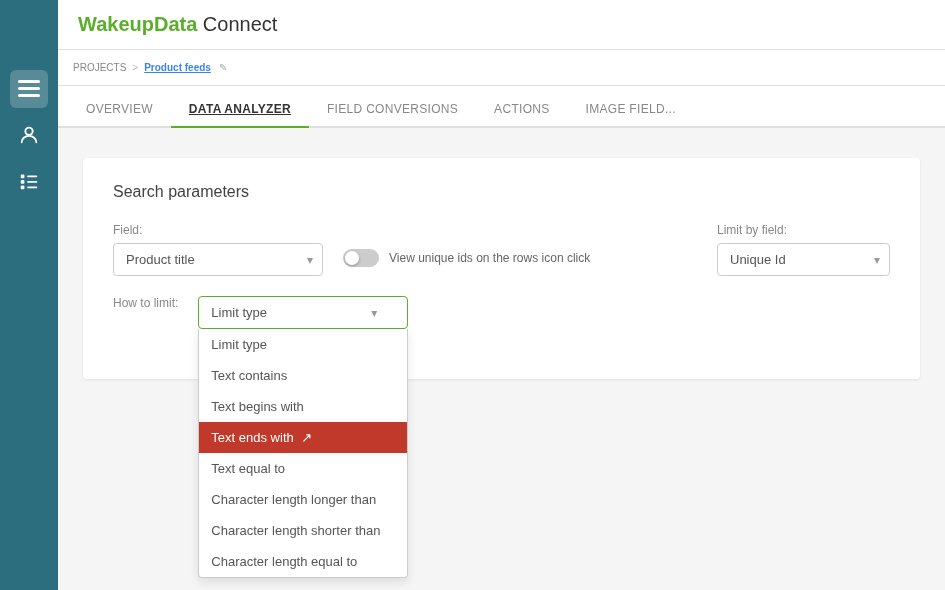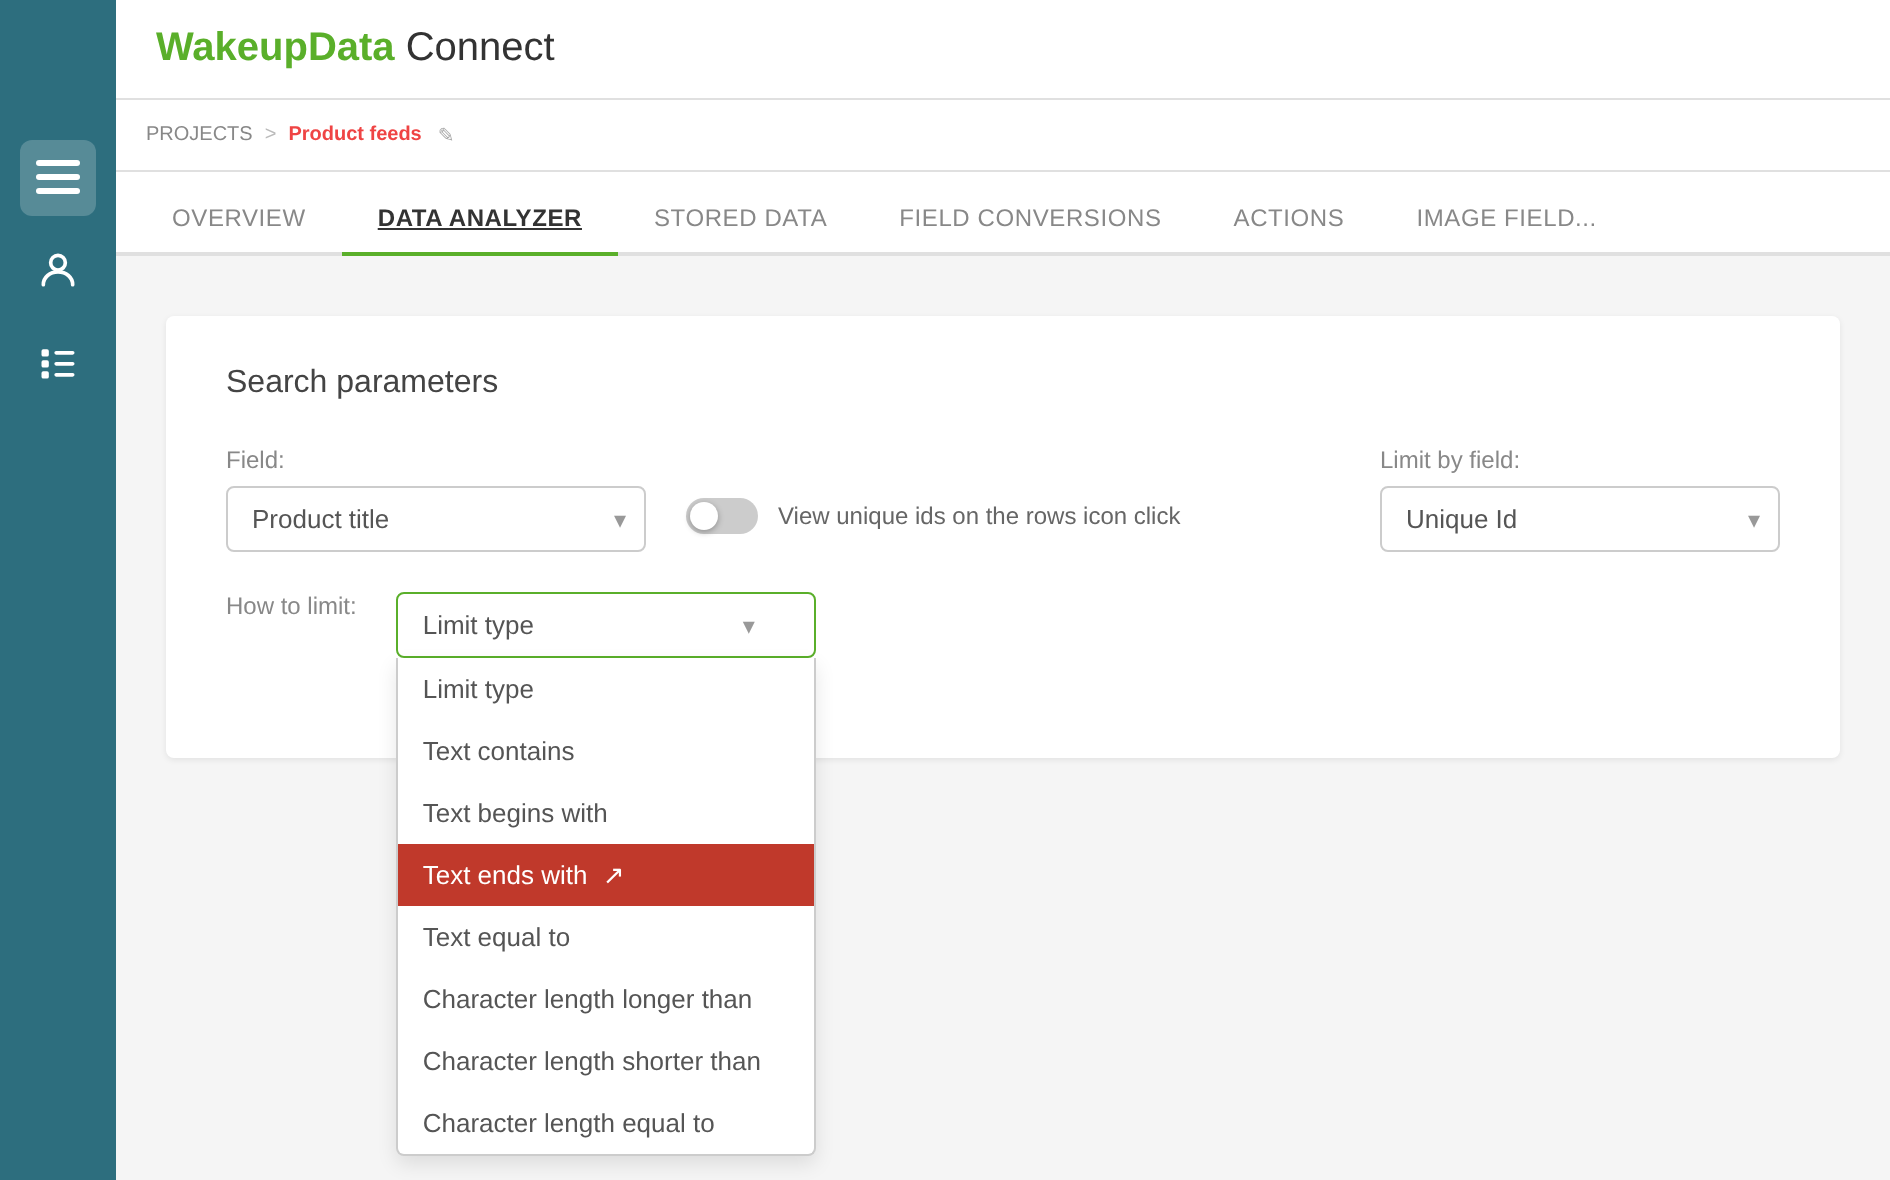--- a/index.html
+++ b/index.html
@@ -73,21 +73,21 @@
       background: white;
       border-bottom: 1px solid #e0e0e0;
       display: flex;
       align-items: center;
       padding: 0 15px;
       z-index: 98;
       font-size: 10px;
       color: #888;
     }
     .breadcrumb .sep { margin: 0 6px; color: #bbb; }
-    .breadcrumb .current { color: #ef4444; font-weight: 600; }
+    .breadcrumb .current { color: #3b82f6; font-weight: 600; text-decoration: underline; }
     .breadcrumb-edit {
       margin-left: 8px;
       color: #aaa;
       cursor: pointer;
     }
 
     
     .tabs {
       position: fixed;
       left: 58px; top: 86px;
@@ -247,21 +247,21 @@
       cursor: pointer;
     }
     .dropdown-item.selected {
       background: #c0392b;
       color: white;
     }
 
     
     .unique-select-wrapper {
       position: relative;
-      width: 200px;
+      width: 173px;
     }
 
     .how-to-limit-label {
       font-size: 12px;
       color: #888;
       margin-bottom: 6px;
     }
 
     .field-group {
       display: flex;
@@ -308,21 +308,20 @@
 <div class="breadcrumb">
   <span style="cursor:pointer;">PROJECTS</span>
   <span class="sep">&gt;</span>
   <span class="current">Product feeds</span>
   <span class="breadcrumb-edit">✎</span>
 </div>
 
 <div class="tabs">
   <div class="tab">OVERVIEW</div>
   <div class="tab active">DATA ANALYZER</div>
-  <div class="tab">STORED DATA</div>
   <div class="tab">FIELD CONVERSIONS</div>
   <div class="tab">ACTIONS</div>
   <div class="tab">IMAGE FIELD...</div>
 </div>
 
 <div class="main">
   <div class="content-card">
     <div class="section-title">Search parameters</div>
 
     <div class="form-row">

